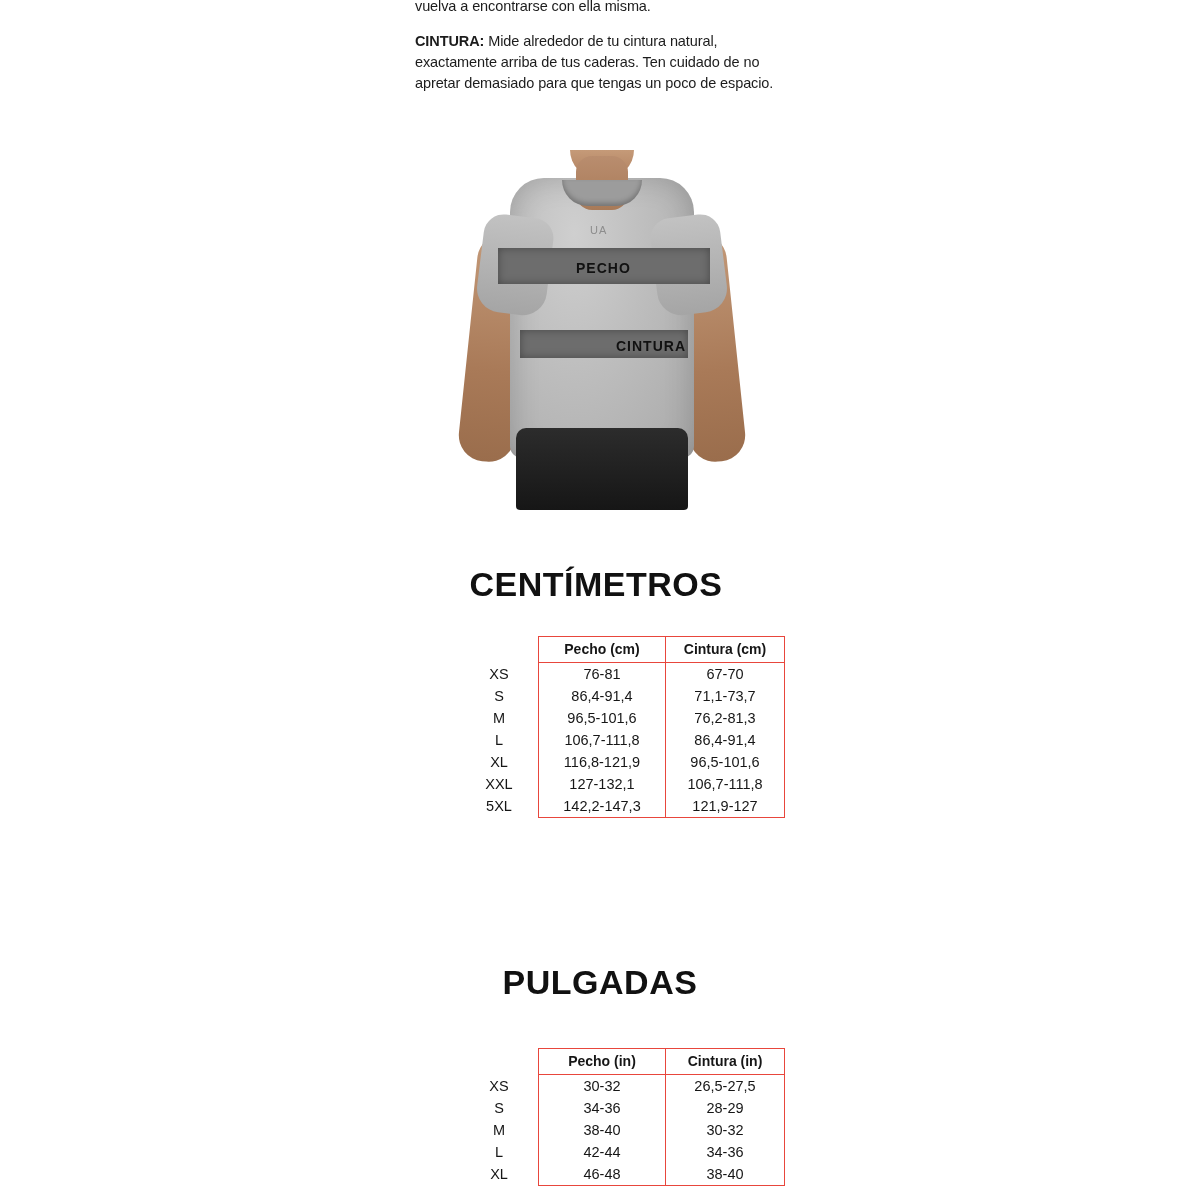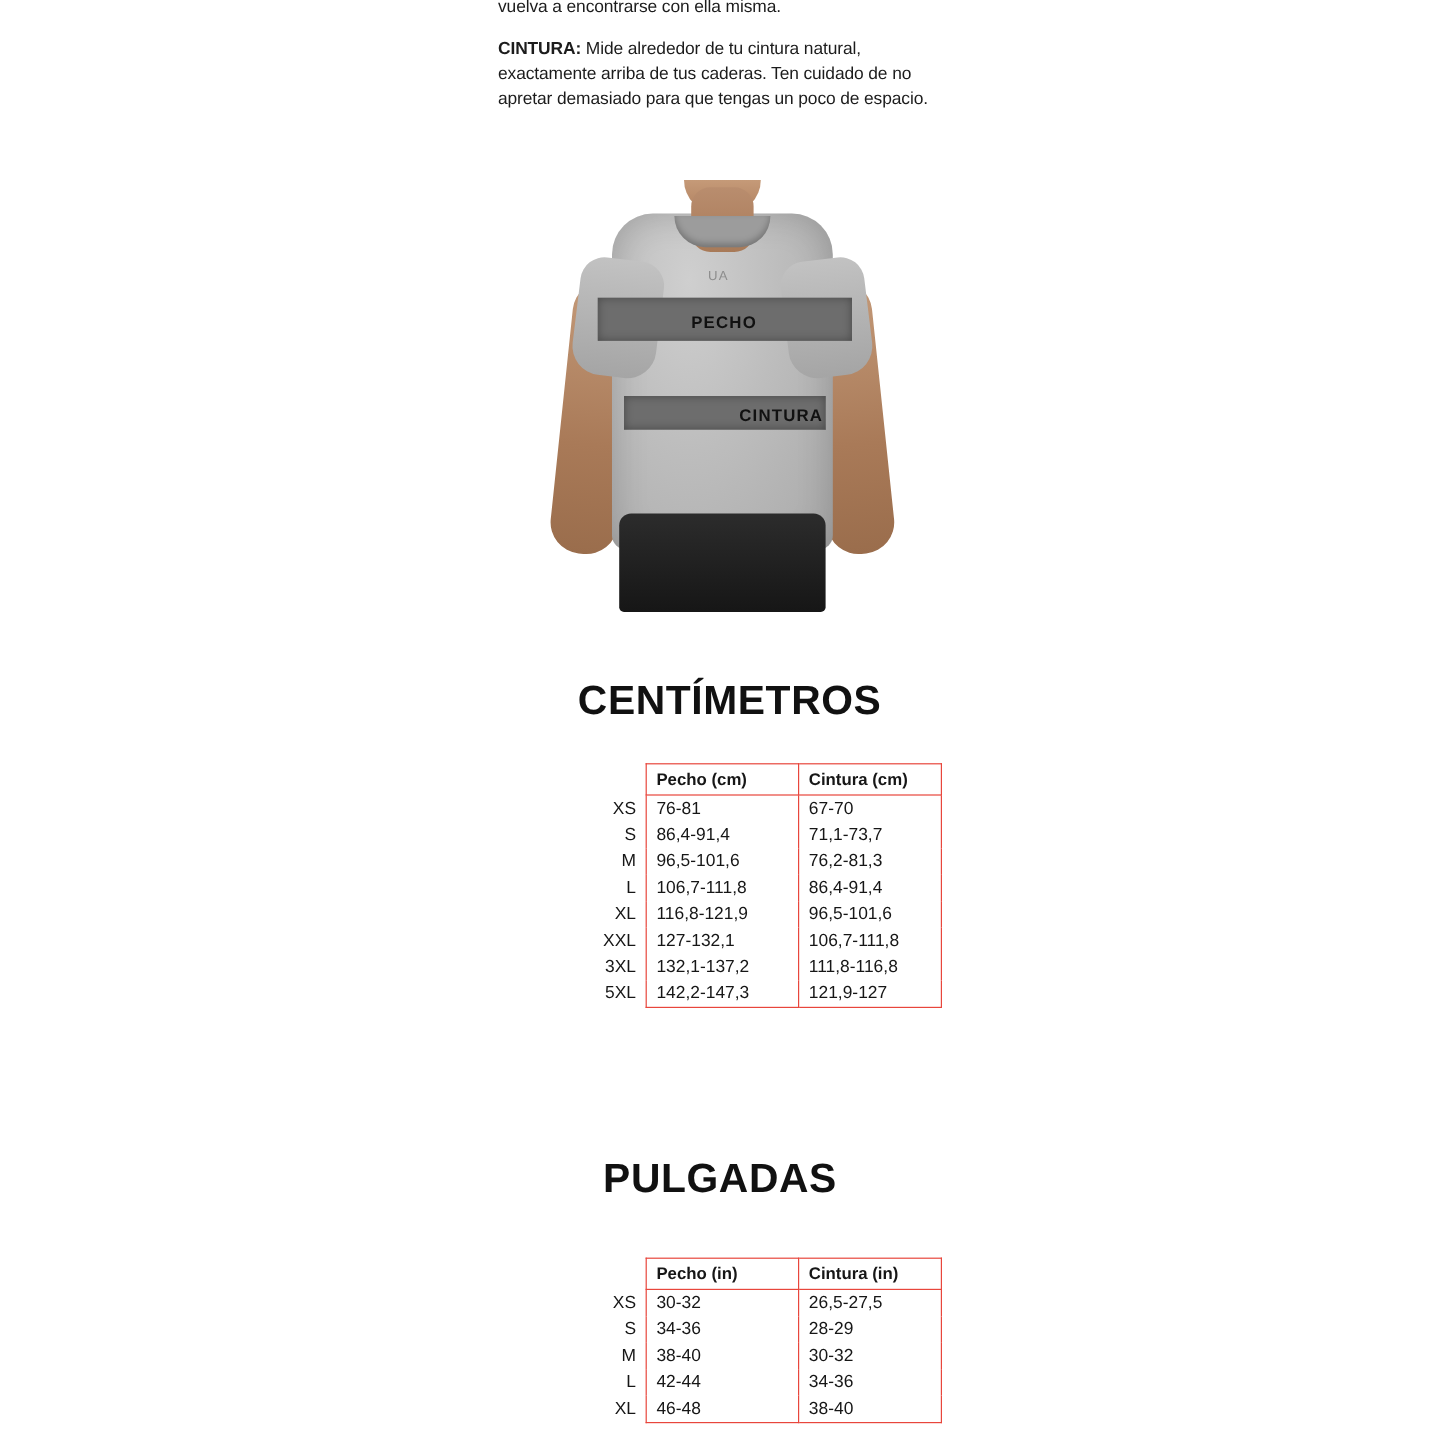--- a/index.html
+++ b/index.html
@@ -157,49 +157,49 @@
   .section-title {
     position: absolute;
     width: 400px;
     text-align: center;
     font-size: 34px;
     font-weight: bold;
     letter-spacing: 0.5px;
     color: #111;
     font-family: "Liberation Sans", sans-serif;
   }
-  #title-cm { left: 408px; top: 565px; }
+  #title-cm { left: 396px; top: 565px; }
   #title-in { left: 400px; top: 963px; }
 
   
   .size-table {
     position: absolute;
     border-collapse: collapse;
     font-size: 14.5px;
     color: #161616;
   }
   #table-cm { left: 460px; top: 636px; }
   #table-in { left: 460px; top: 1032px; margin-top: 16px; }
 
   .size-table th,
   .size-table td {
     padding: 3px 8px;
     font-weight: normal;
-    text-align: left;
+    text-align: center;
     white-space: nowrap;
   }
   .size-table th {
     font-weight: bold;
     font-size: 14px;
     padding-bottom: 5px;
     padding-top: 4px;
   }
   .size-table .col-size {
     width: 62px;
-    text-align: right;
+    text-align: center;
     font-size: 14.5px;
   }
   .size-table .col-a { width: 110px; }
   .size-table .col-b { width: 102px; }
 
   
   .size-table th.col-a,
   .size-table td.col-a {
     border-left: 1.6px solid #e8463c;
     border-right: 1.6px solid #e8463c;
@@ -290,25 +290,20 @@
         <td class="col-size">XL</td>
         <td class="col-a">116,8-121,9</td>
         <td class="col-b">96,5-101,6</td>
       </tr>
       <tr>
         <td class="col-size">XXL</td>
         <td class="col-a">127-132,1</td>
         <td class="col-b">106,7-111,8</td>
       </tr>
       <tr>
-        <td class="col-size">3XL</td>
-        <td class="col-a">132,1-137,2</td>
-        <td class="col-b">111,8-116,8</td>
-      </tr>
-      <tr>
         <td class="col-size">5XL</td>
         <td class="col-a">142,2-147,3</td>
         <td class="col-b">121,9-127</td>
       </tr>
     </tbody>
   </table>
 
   <div class="section-title" id="title-in">PULGADAS</div>
 
   <table class="size-table" id="table-in">

